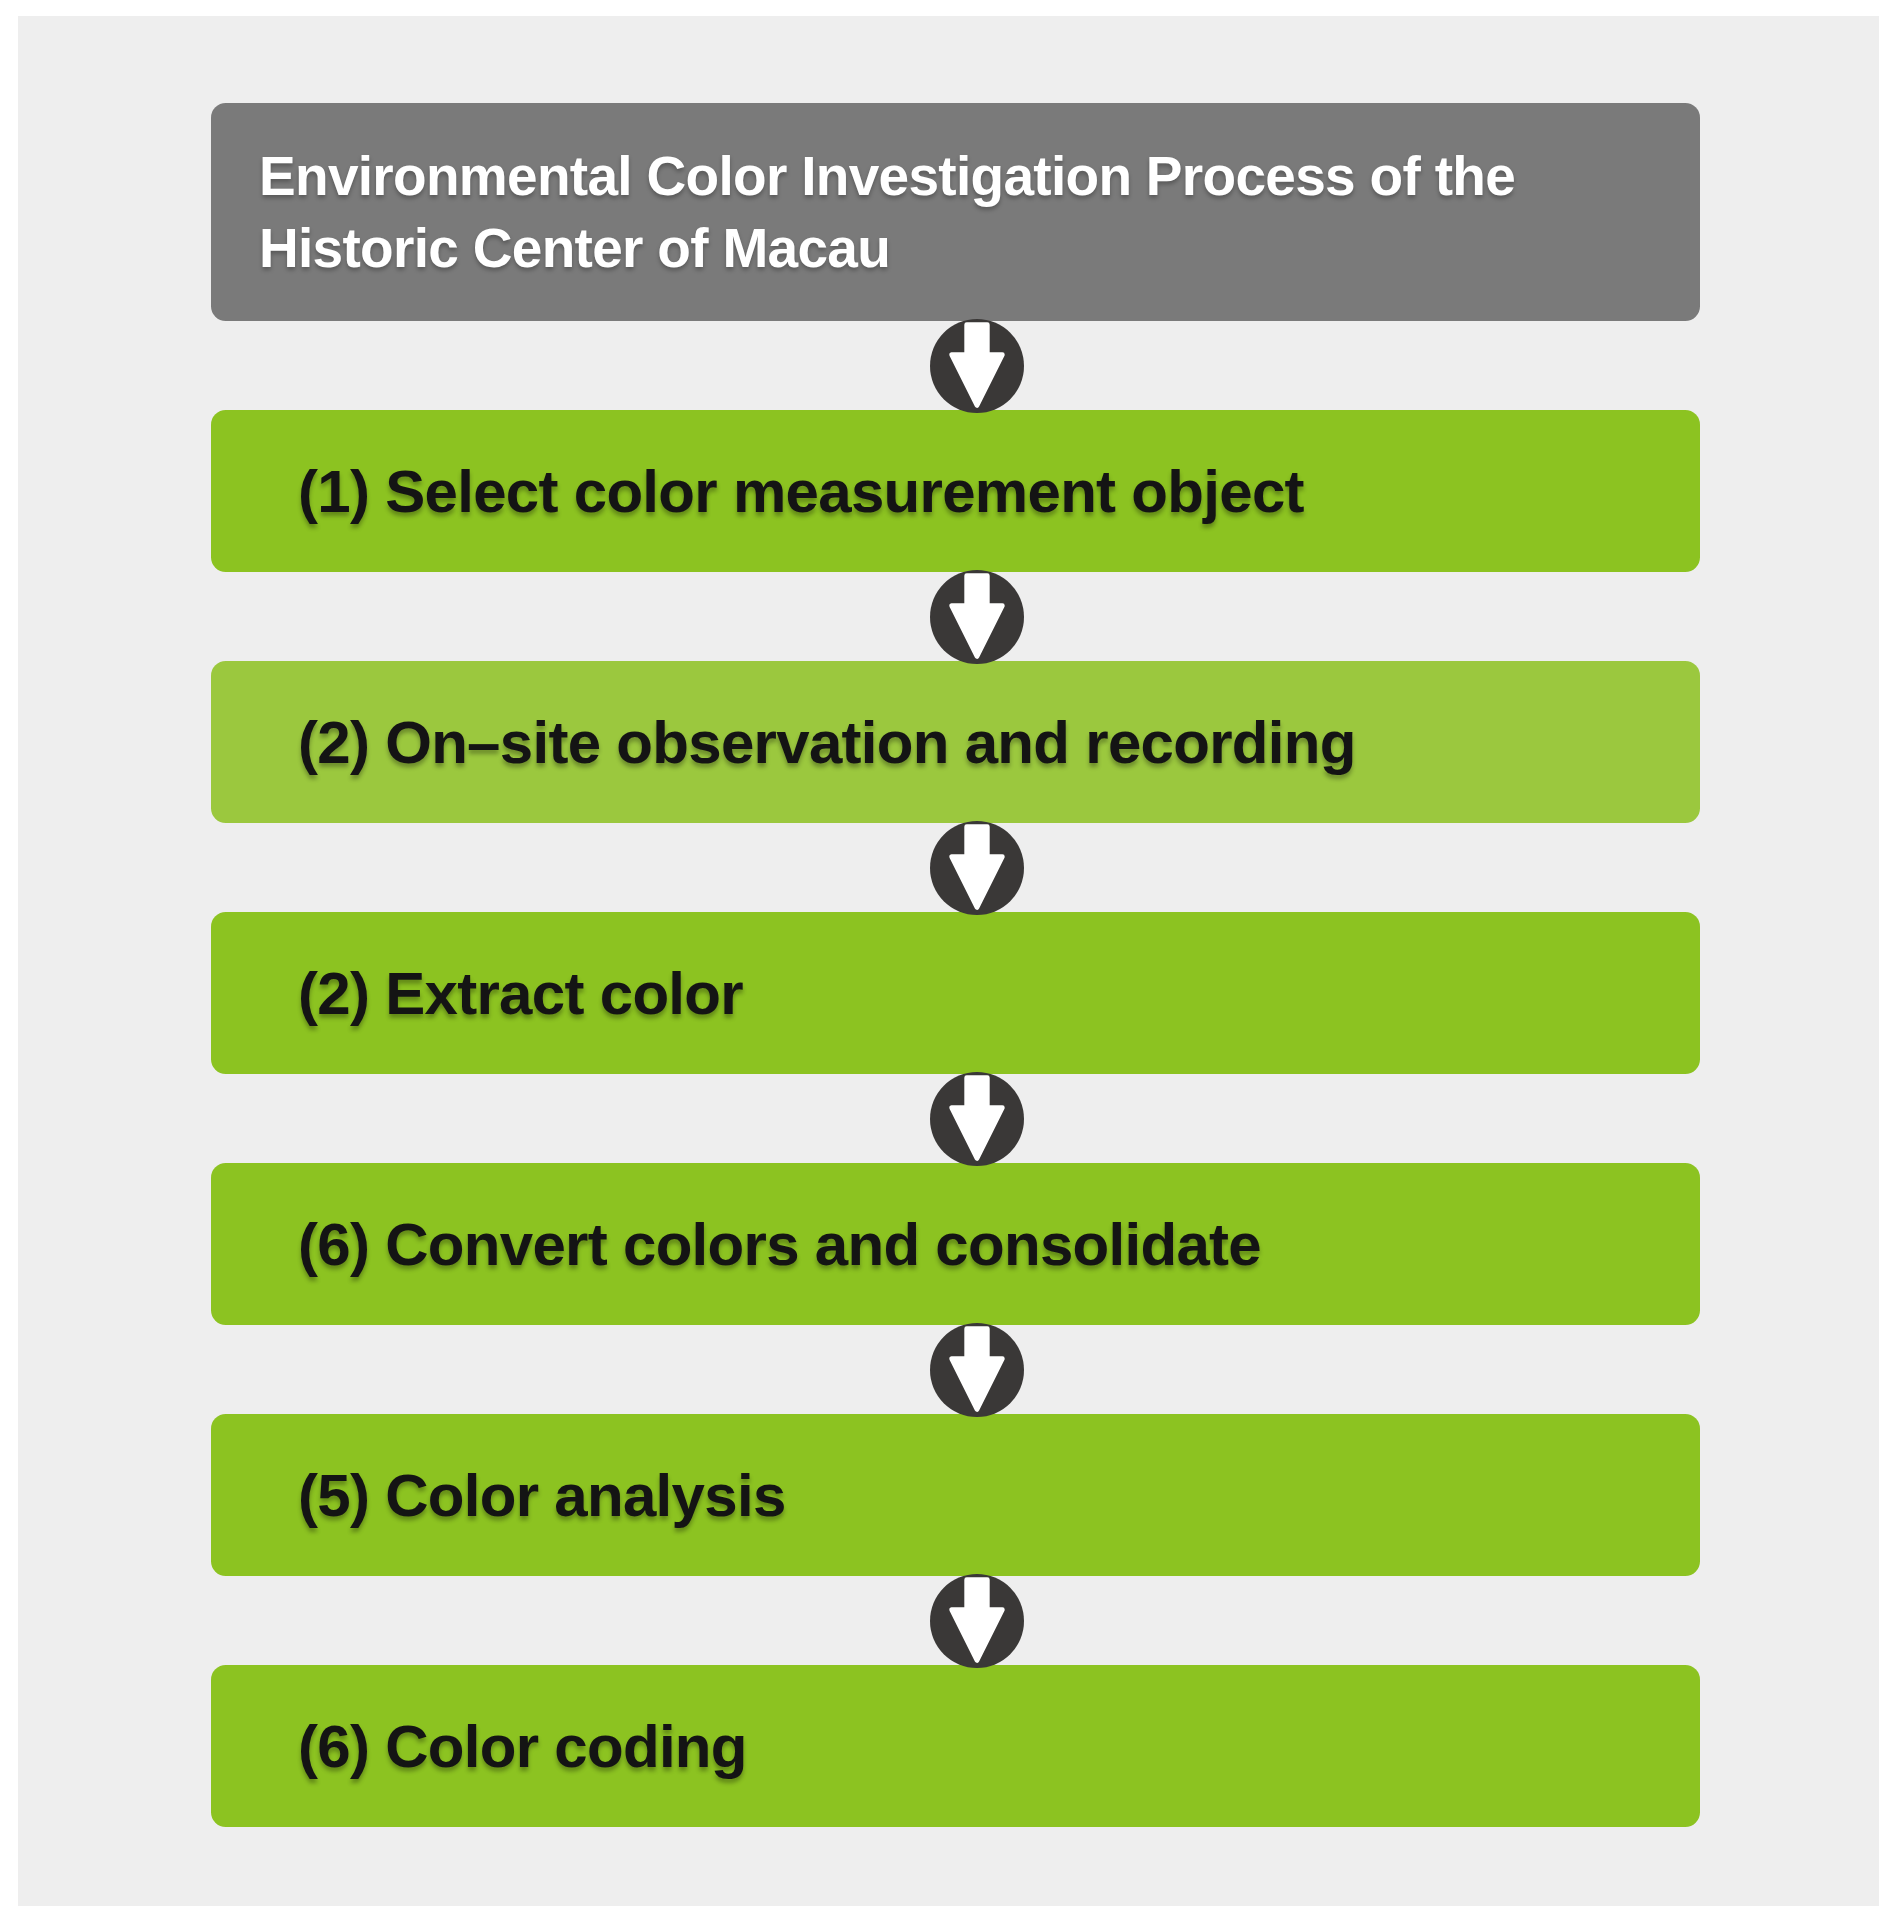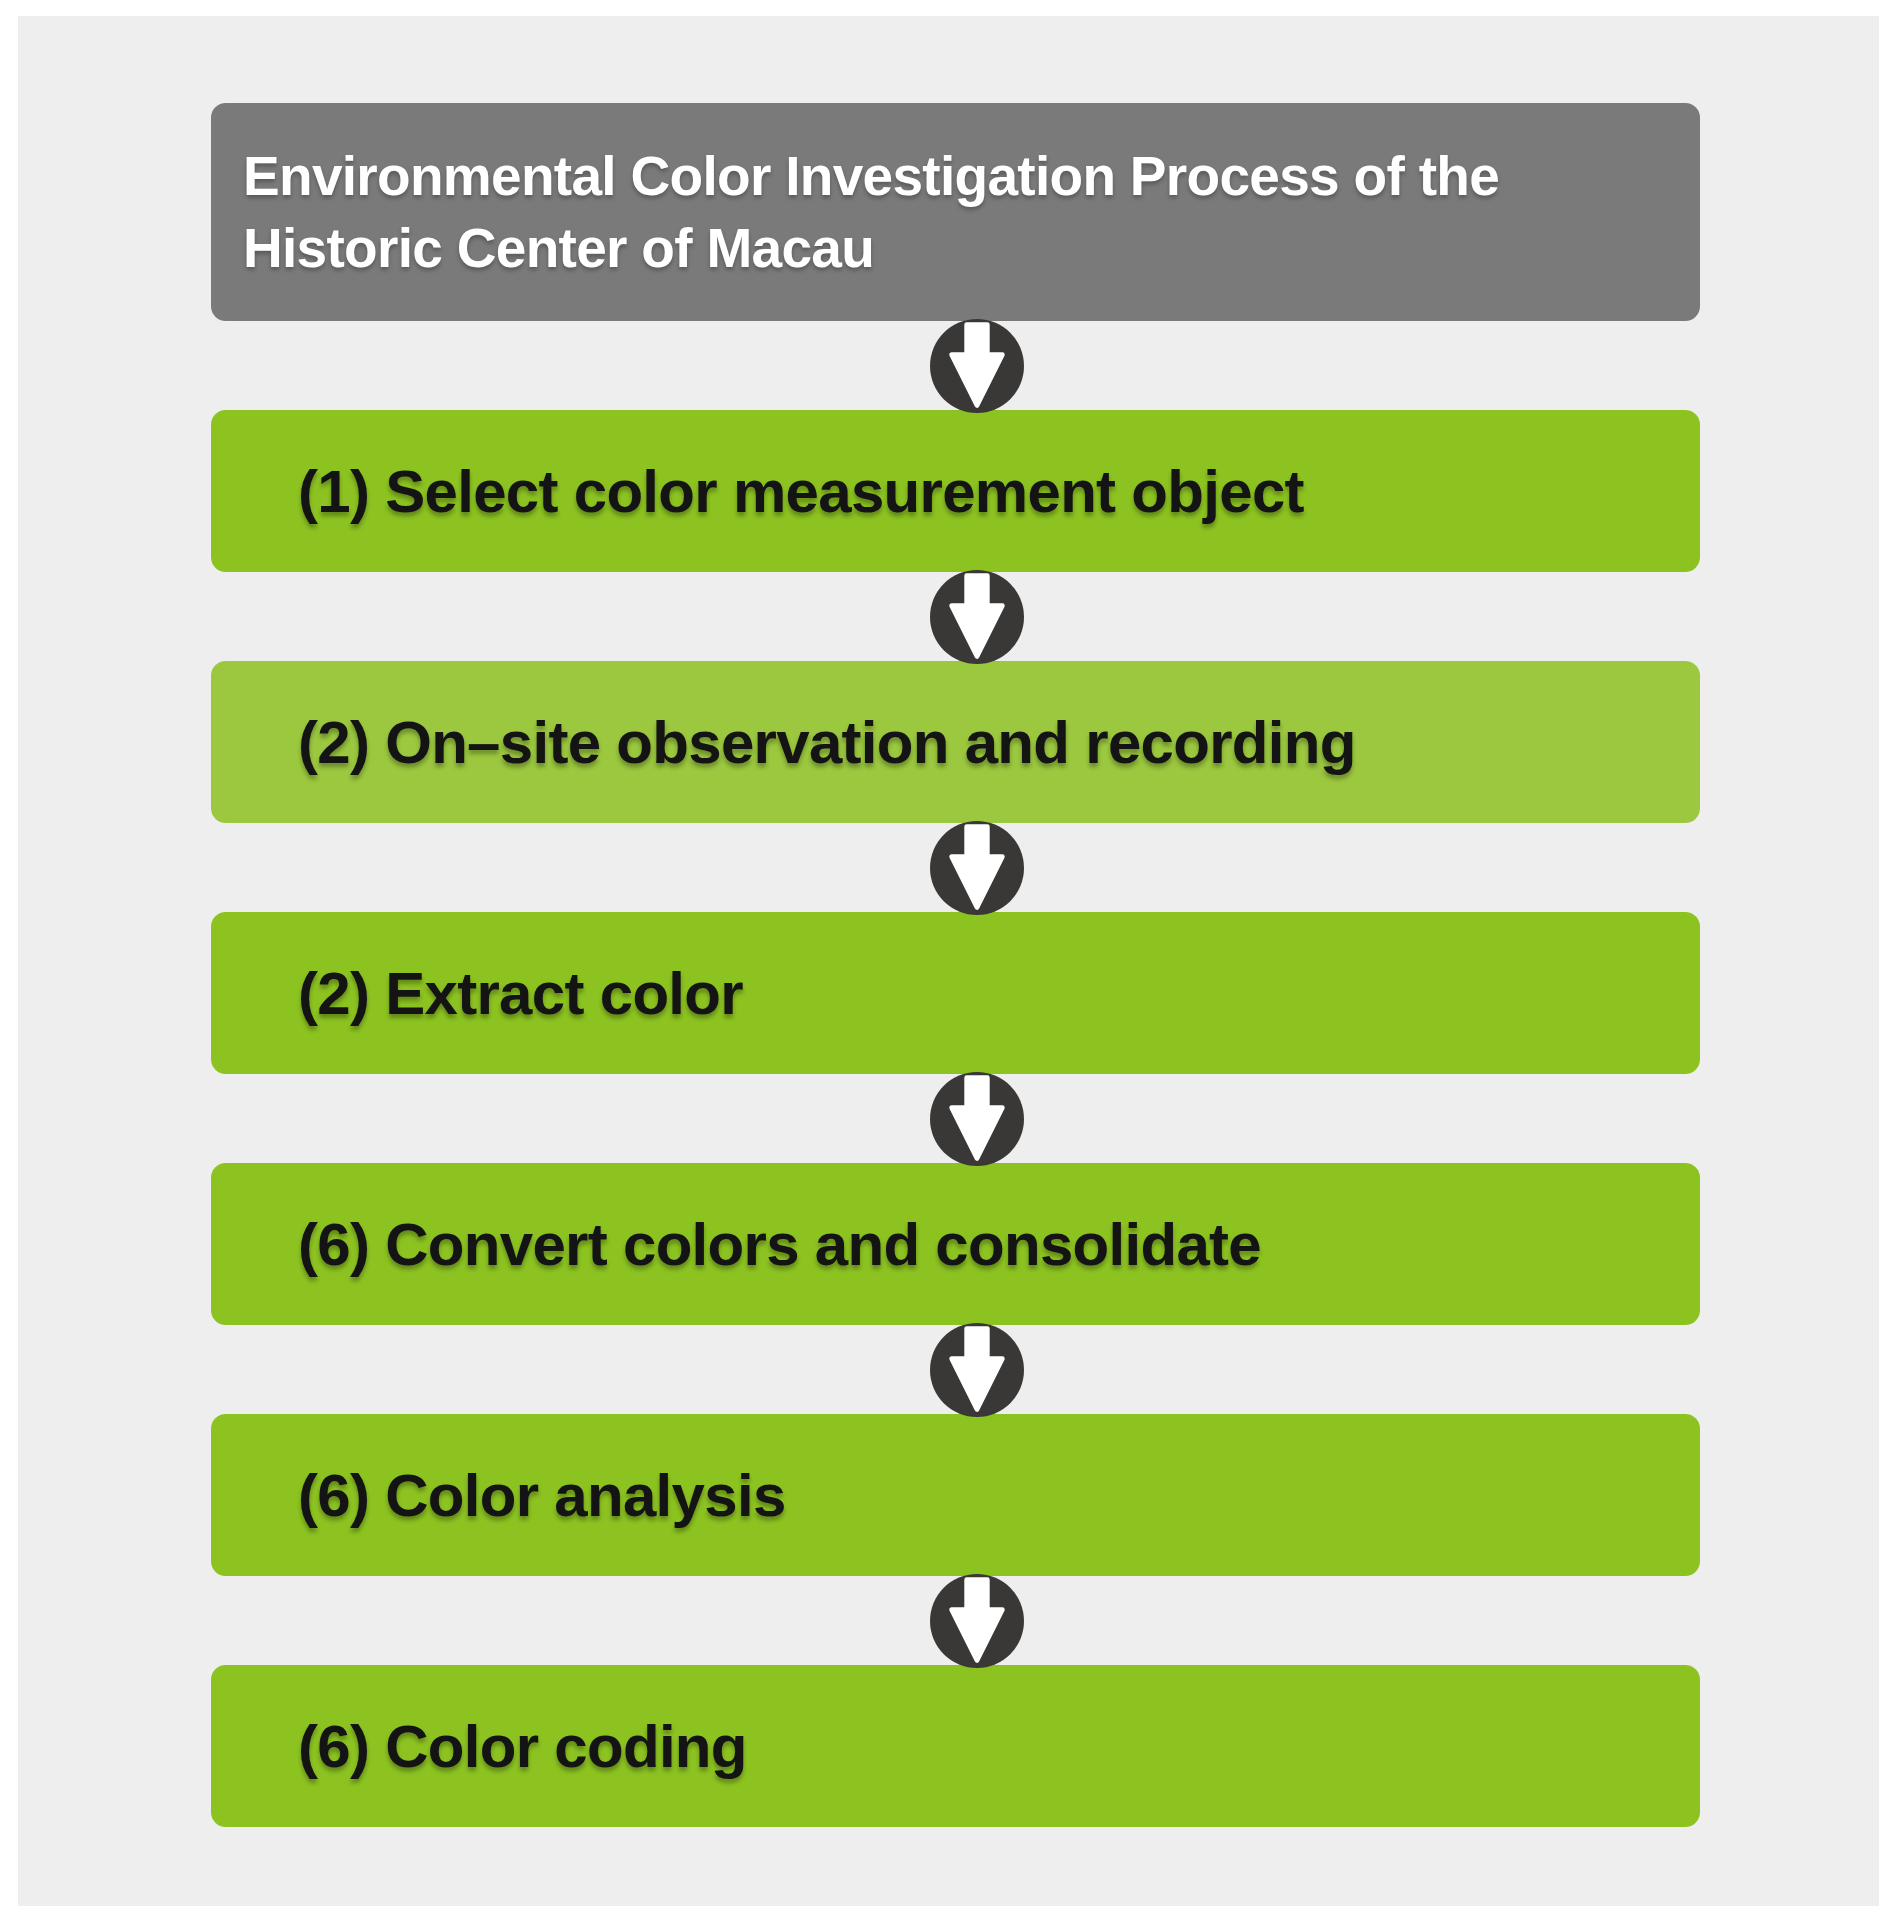--- a/index.html
+++ b/index.html
@@ -30,21 +30,21 @@
   }
   .header-box{
     margin-top:87px;
     height:218px;
     background:var(--header-gray);
     border-radius:14.8px;
     color:var(--header-text);
     font-size:55px;font-weight:700;letter-spacing:-0.7px;
     line-height:72px;
     display:flex;flex-direction:column;justify-content:center;
-    padding-left:32px;
+    padding-left:48px;
     text-shadow:0 3.4px 4.7px rgba(0,0,0,.28);
   }
   .header-box div{white-space:nowrap;}
   .gap{
     height:89px;
     display:flex;align-items:center;justify-content:center;
     position:relative;z-index:2;
   }
   .arrow{
     width:94px;height:94px;flex:0 0 auto;
@@ -124,21 +124,21 @@
       </div>
 
       <div class="gap">
         <svg class="arrow" viewBox="0 0 100 100" aria-hidden="true">
           <circle cx="50" cy="50" r="50"></circle>
           <path d="M39 6 L61 6 L61 38 L77 38 L50 92 L23 38 L39 38 Z"></path>
         </svg>
       </div>
 
       <div class="step step-5">
-        <span>(6) Color analysis</span>
+        <span>(5) Color analysis</span>
       </div>
 
       <div class="gap">
         <svg class="arrow" viewBox="0 0 100 100" aria-hidden="true">
           <circle cx="50" cy="50" r="50"></circle>
           <path d="M39 6 L61 6 L61 38 L77 38 L50 92 L23 38 L39 38 Z"></path>
         </svg>
       </div>
 
       <div class="step step-6">

